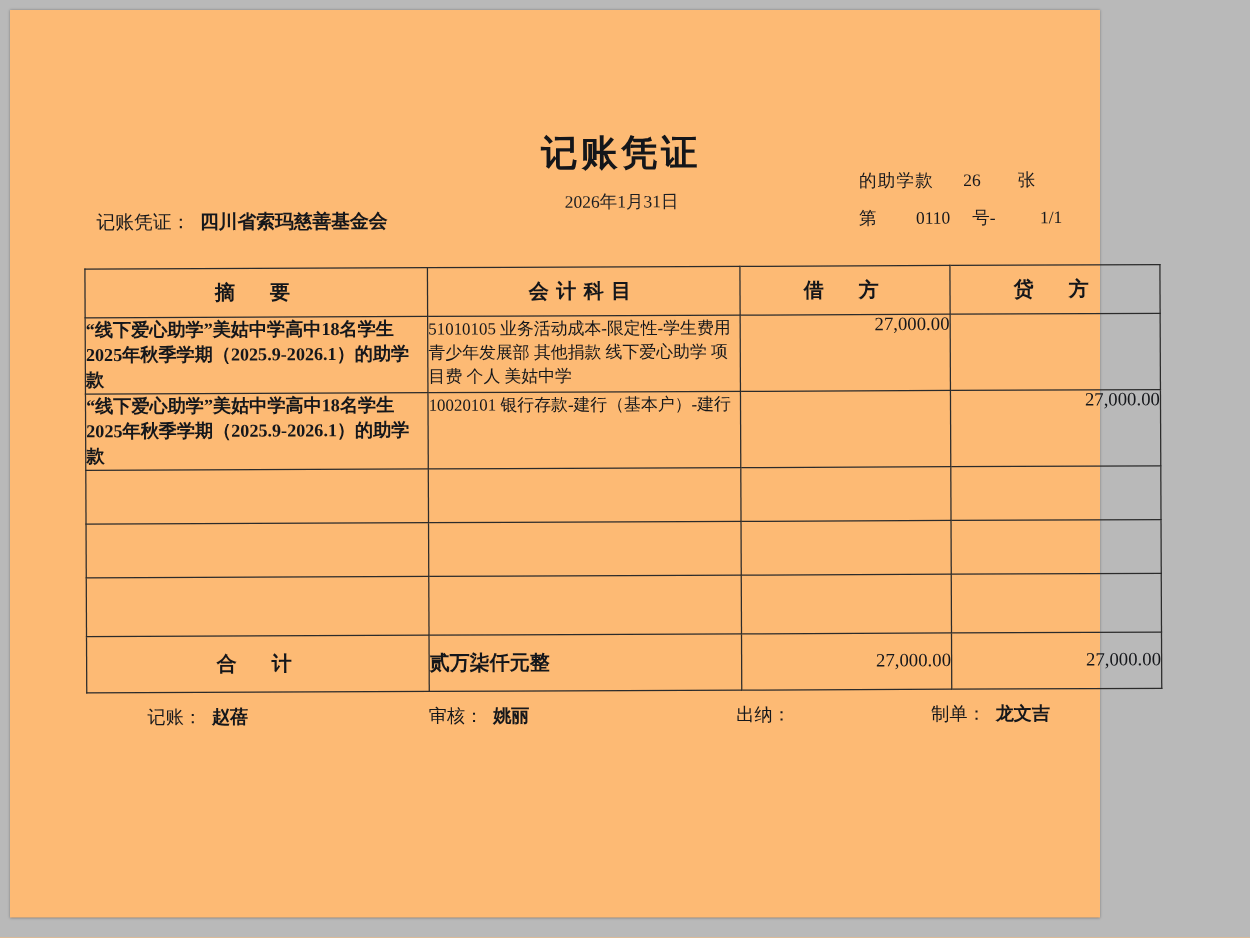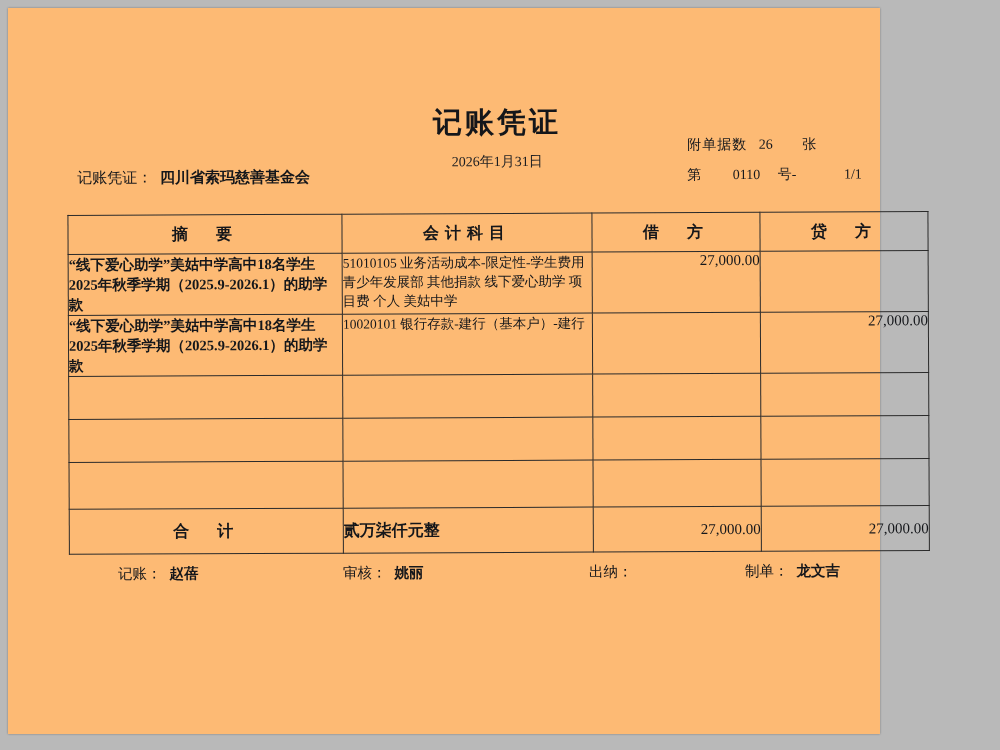--- a/index.html
+++ b/index.html
@@ -54,21 +54,21 @@
     top: -34px;
     width: 300px;
     font-family: "Liberation Serif", serif;
     font-size: 14px;
     color: #17191d;
     text-align: left;
     padding-left: 60px;
     box-sizing: border-box;
   }
   .meta-right-1 .lbl { letter-spacing: 1px; }
-  .meta-right-1 .num { margin-left: 8px; }
+  .meta-right-1 .num { margin-left: 20px; }
   .meta-right-1 .unit { margin-left: 26px; }
 
   .meta-left {
     position: absolute;
     left: 10px;
     top: -4px;
     font-family: "Liberation Serif", serif;
     font-size: 15px;
     color: #15171b;
   }
@@ -80,21 +80,21 @@
     top: -4px;
     width: 300px;
     font-family: "Liberation Serif", serif;
     font-size: 14px;
     color: #17191d;
     padding-left: 60px;
     box-sizing: border-box;
   }
   .meta-right-2 .no { margin-left: 28px; }
   .meta-right-2 .dash { margin-left: 14px; }
-  .meta-right-2 .pg { margin-left: 44px; }
+  .meta-right-2 .pg { margin-left: 32px; }
 
   table.voucher {
     margin-top: 22px;
     border-collapse: collapse;
     width: 860px;
     table-layout: fixed;
   }
   table.voucher th, table.voucher td {
     border: 1px solid #2b2b2b;
     padding: 0;
@@ -200,21 +200,21 @@
 <body>
 
 <div class="page">
   <div class="sheet skew">
 
     <div class="doc-title">记账凭证</div>
     <div class="doc-date">2026年1月31日</div>
 
     <div class="meta-row">
       <div class="meta-right-1">
-        <span class="lbl">附单据数</span>
+        <span class="lbl">的助学款</span>
         <span class="num">26</span>
         <span class="unit">张</span>
       </div>
 
       <div class="meta-left">
         <span>记账凭证：</span>
         <span class="org">四川省索玛慈善基金会</span>
       </div>
 
       <div class="meta-right-2">

